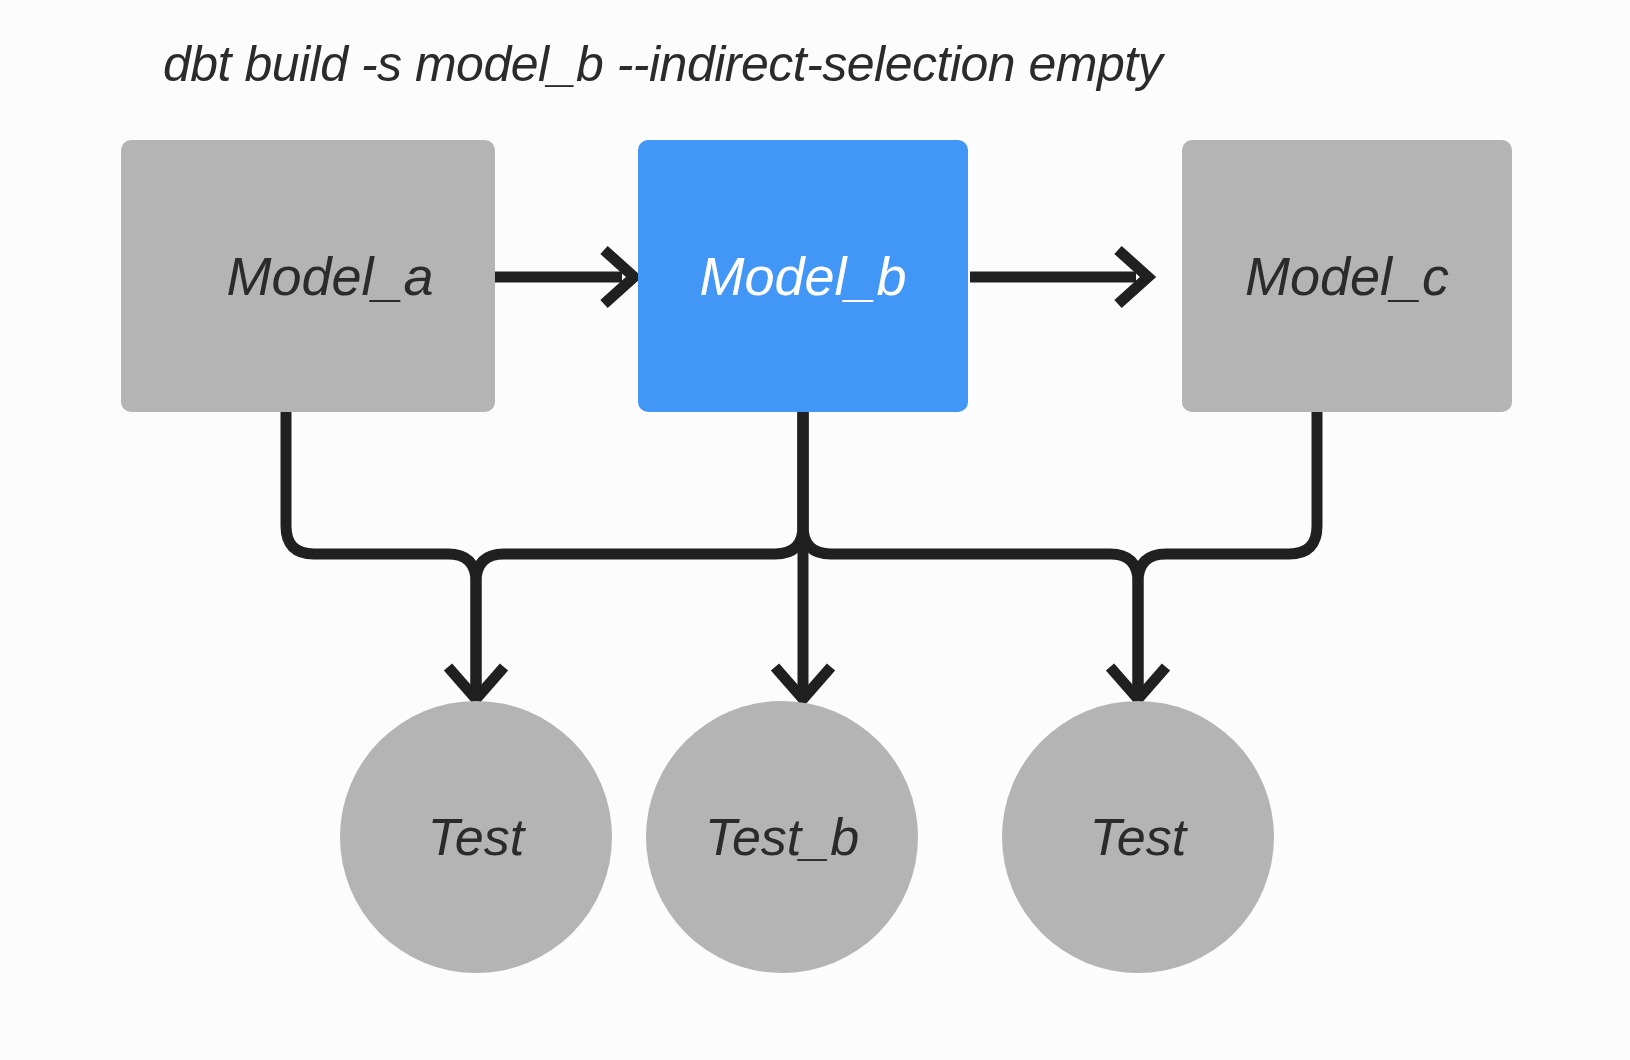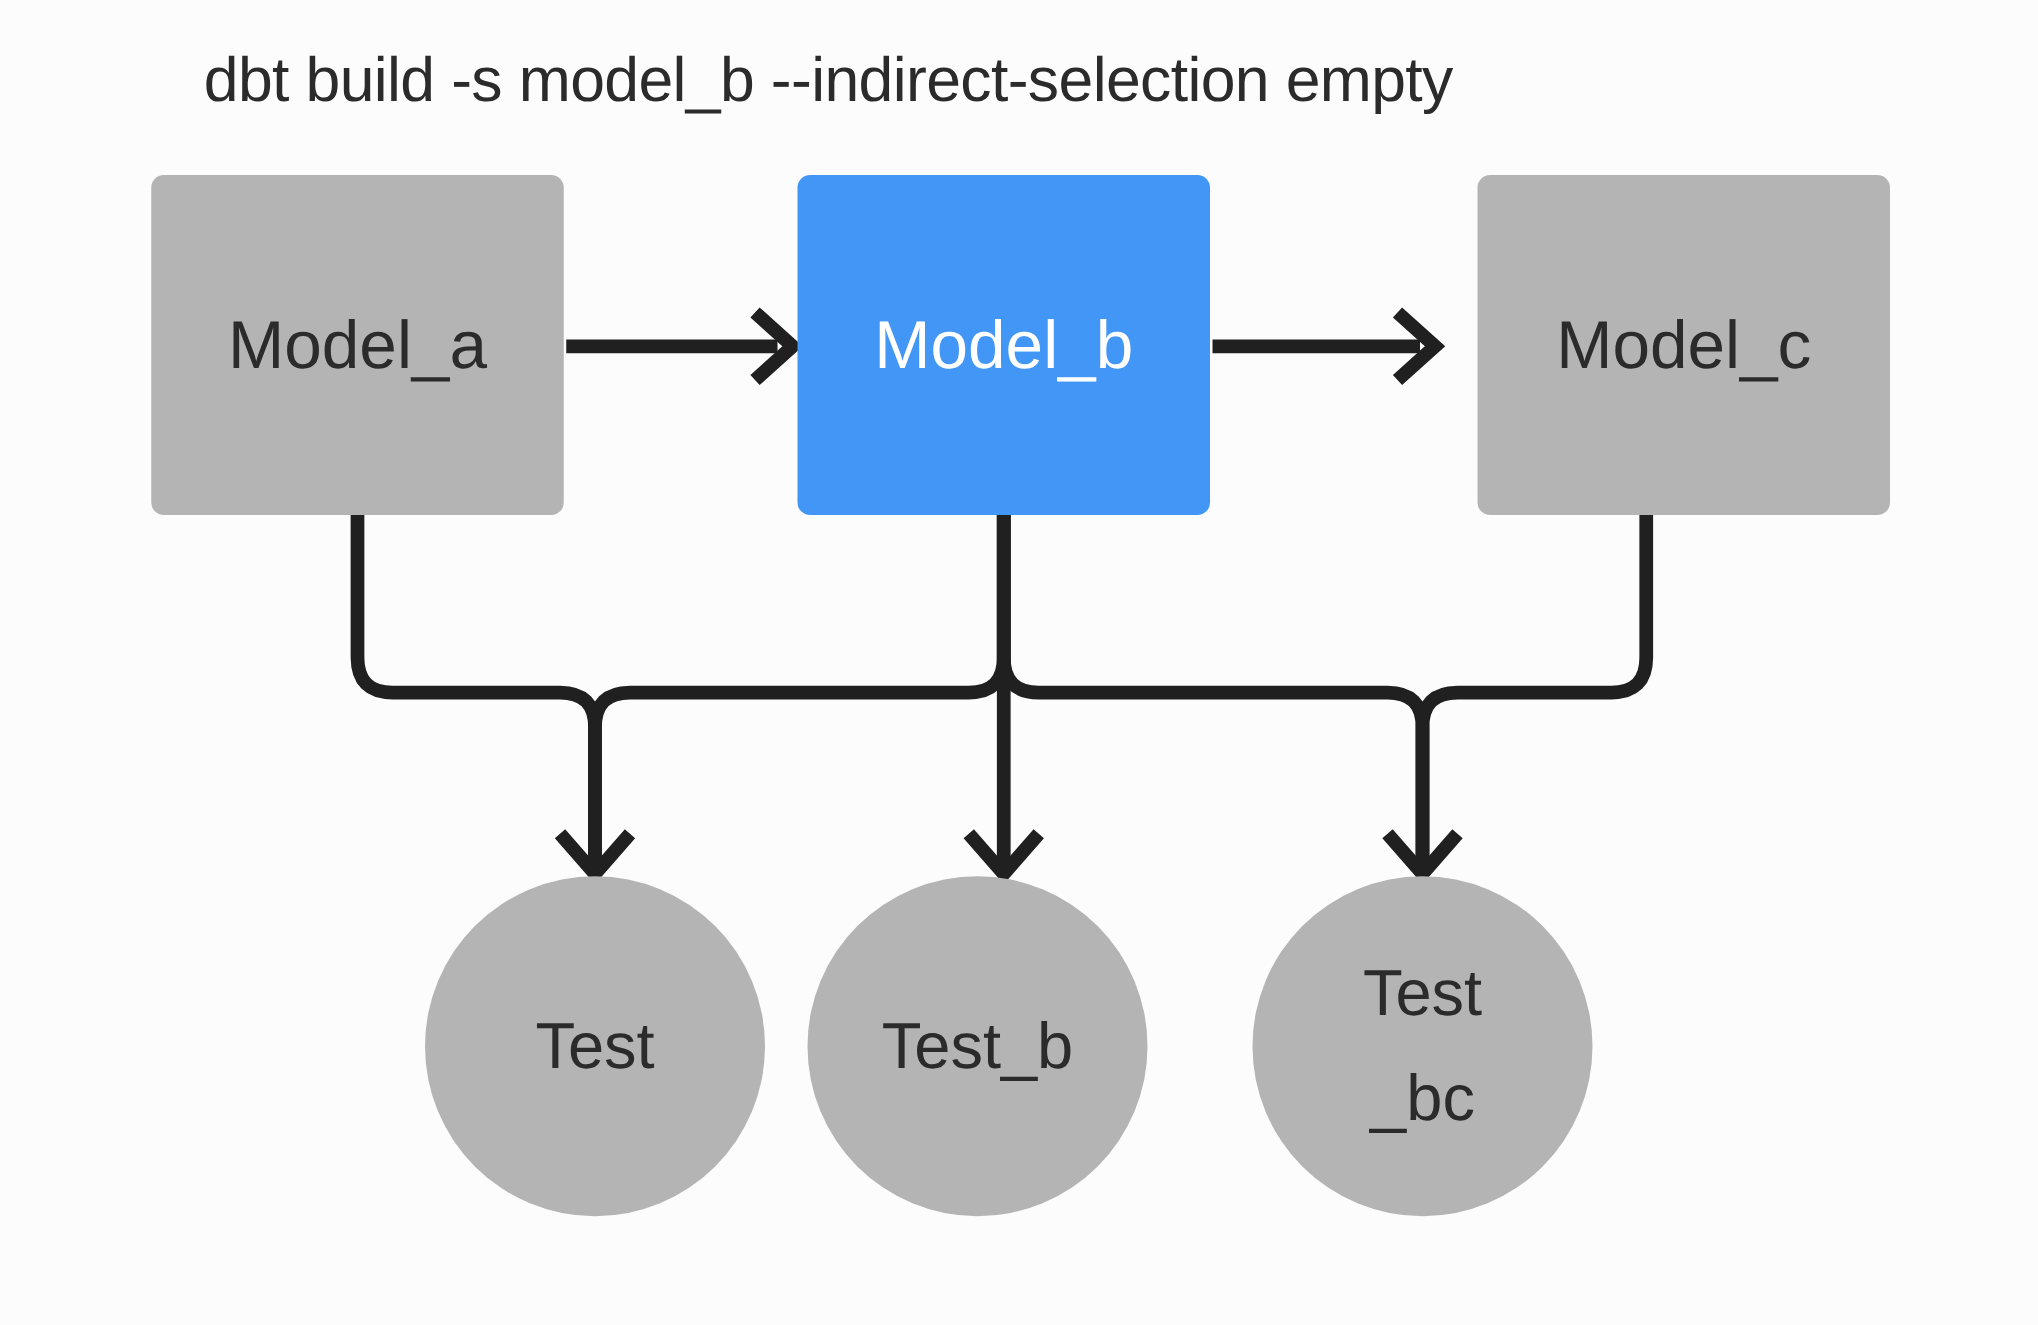--- a/index.html
+++ b/index.html
@@ -7,20 +7,21 @@
     padding: 0;
     background: var(--background, #fcfcfc);
     font-family: "Liberation Sans", "DejaVu Sans", sans-serif;
   }
   .stage {
     position: relative;
     width: 1612px;
     height: 1060px;
     overflow: hidden;
     background: var(--background, #fcfcfc);
+    font-style: italic;
   }
   .edges {
     position: absolute;
     left: 0;
     top: 0;
     width: 1630px;
     height: 1060px;
   }
   .edges path {
     fill: none;
@@ -67,21 +68,21 @@
     top: 701px;
     border-radius: 50%;
     background: var(--unselected-fill, #b4b4b4);
     font-size: 52px;
     font-weight: 500;
   }
   .node.test span {
     display: block;
     line-height: 84px;
   }
-  #node-model-a { left: 121px; }
+  #node-model-a { left: 121px; padding-left: 44px; }
   #node-model-b { left: 638px; }
   #node-model-c { left: 1152px; margin-left: 30px; }
   #node-test-ab { left: 340px; }
   #node-test-b  { left: 646px; }
   #node-test-bc { left: 1002px; }
 </style>
 </head>
 <body>
 
 <div class="stage">
@@ -140,16 +141,15 @@
   <div class="node test" id="node-test-ab">
     <span>Test</span>
   </div>
 
   <div class="node test" id="node-test-b">
     <span>Test_b</span>
   </div>
 
   <div class="node test" id="node-test-bc">
     <span>Test</span>
-    <span>_bc</span>
   </div>
 
 </div>
 
 </body></html>

